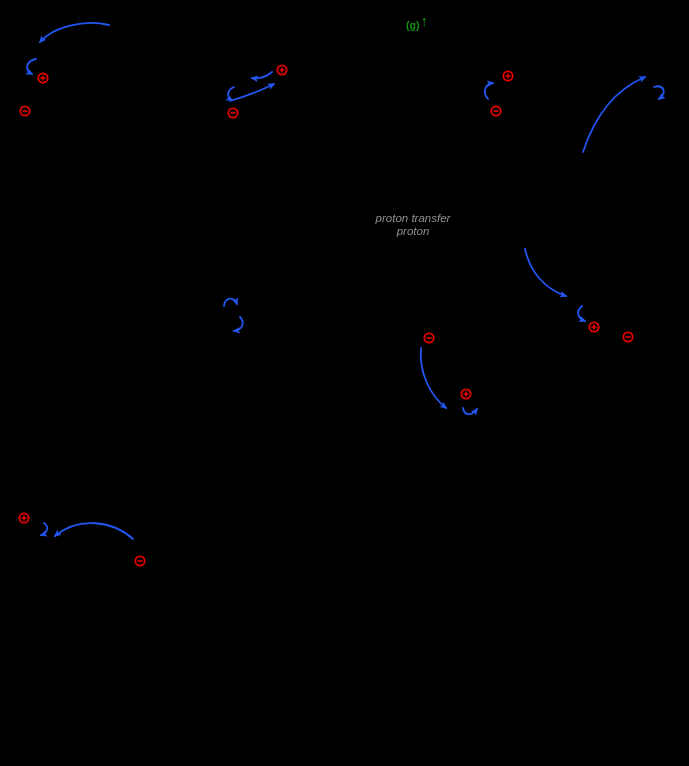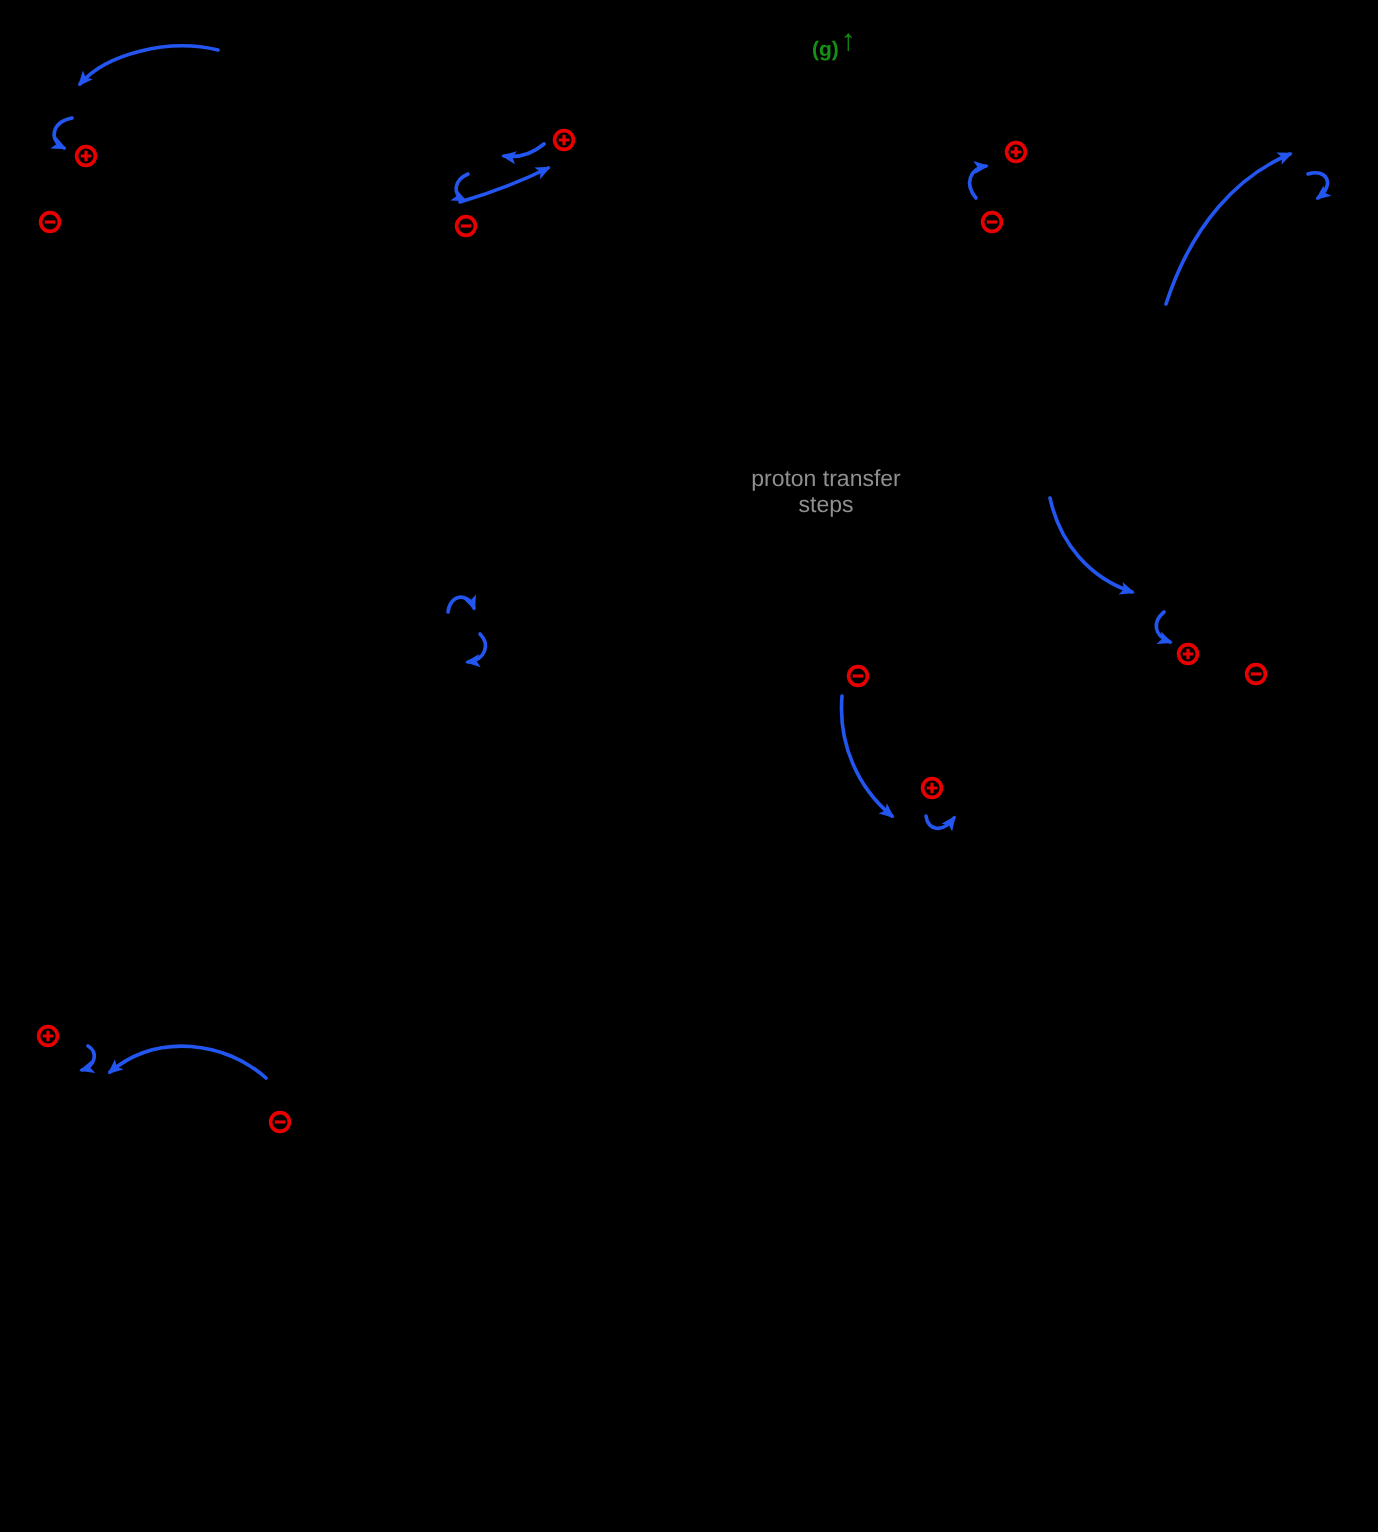--- a/index.html
+++ b/index.html
@@ -13,22 +13,22 @@
   }
   #mech-svg { position: absolute; left: 0; top: 0; }
   .overlay { position: absolute; }
   #gas-label {
     display: flex; align-items: flex-start; gap: 1px;
     left: 406px; top: 13px;
   }
   #gas-label .gas-text { font-size: 10.5px; margin-top: 6px; font-weight: bold; }
   #gas-label .gas-arrow { font-size: 15px; line-height: 15px; font-weight: bold; }
   #caption {
-    left: 332px; top: 234px; width: 162px;
-    text-align: center; 
+    left: 332px; top: 212px; width: 162px;
+    text-align: center; font-style: italic;
     font-size: 11.5px; line-height: 13px;
   }
 </style>
 </head>
 <body>
 
 <div id="stage" style="background: rgb(0, 0, 0);">
   <svg id="mech-svg" xmlns="http://www.w3.org/2000/svg" width="689" height="766" viewBox="0 0 689 766">
       <defs>
         <marker id="ah" markerUnits="userSpaceOnUse" markerWidth="9" markerHeight="8" refX="6.5" refY="3.5" orient="auto">
@@ -101,15 +101,15 @@
       </g>
     </svg>
 
   <div class="overlay" id="gas-label" style="color: rgb(20, 145, 20);">
     <span class="gas-text">(g)</span>
     <span class="gas-arrow">↑</span>
   </div>
 
   <div class="overlay" id="caption" style="color: rgb(143, 143, 143);">
     <div>proton transfer</div>
-    <div>steps</div>
+    <div>proton</div>
   </div>
 </div>
 
 </body></html>

